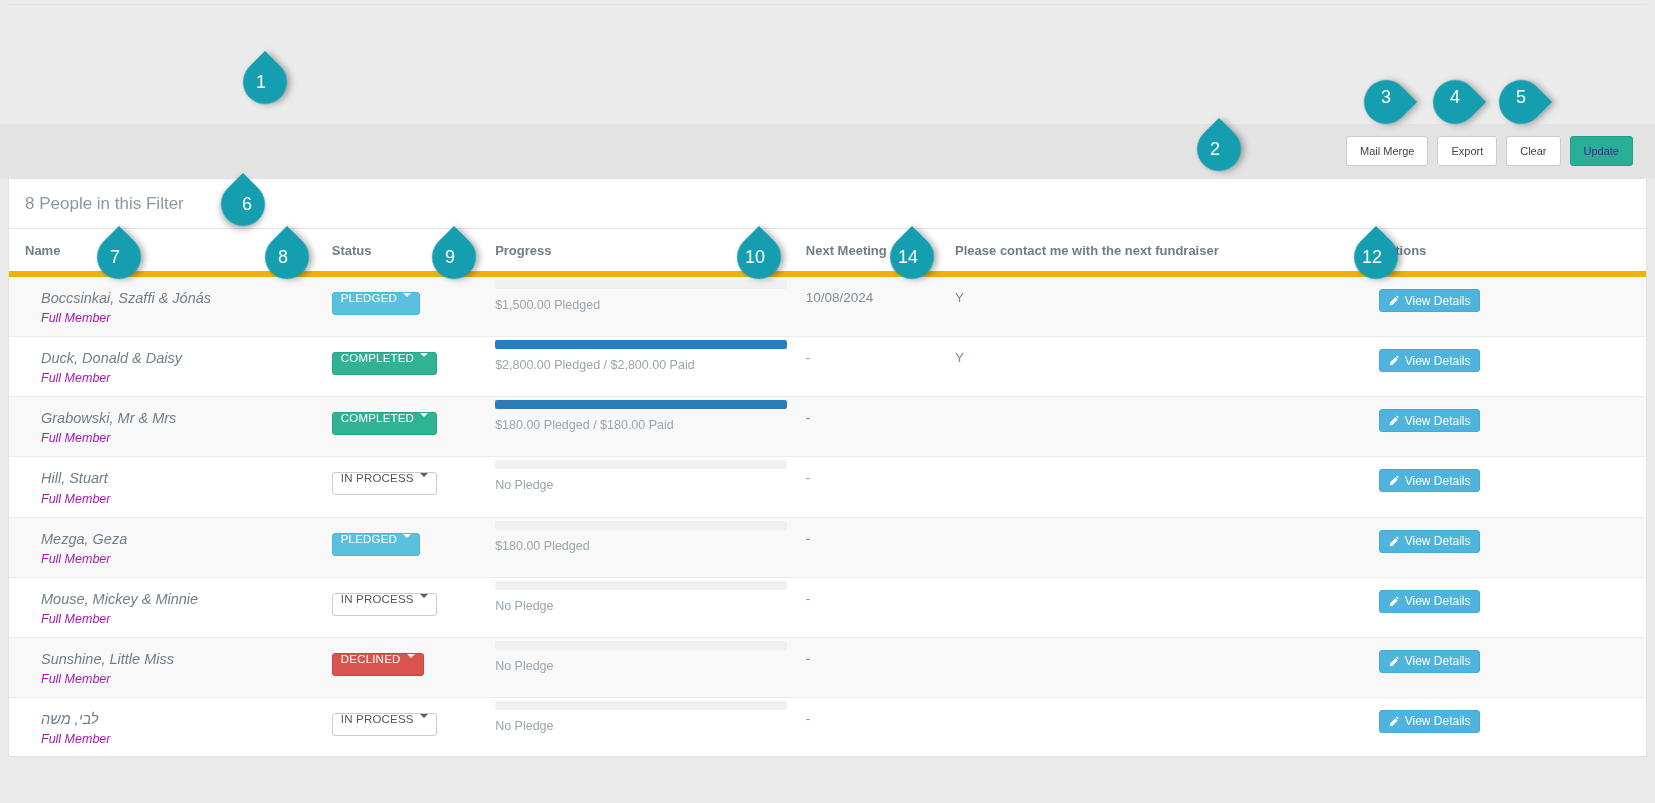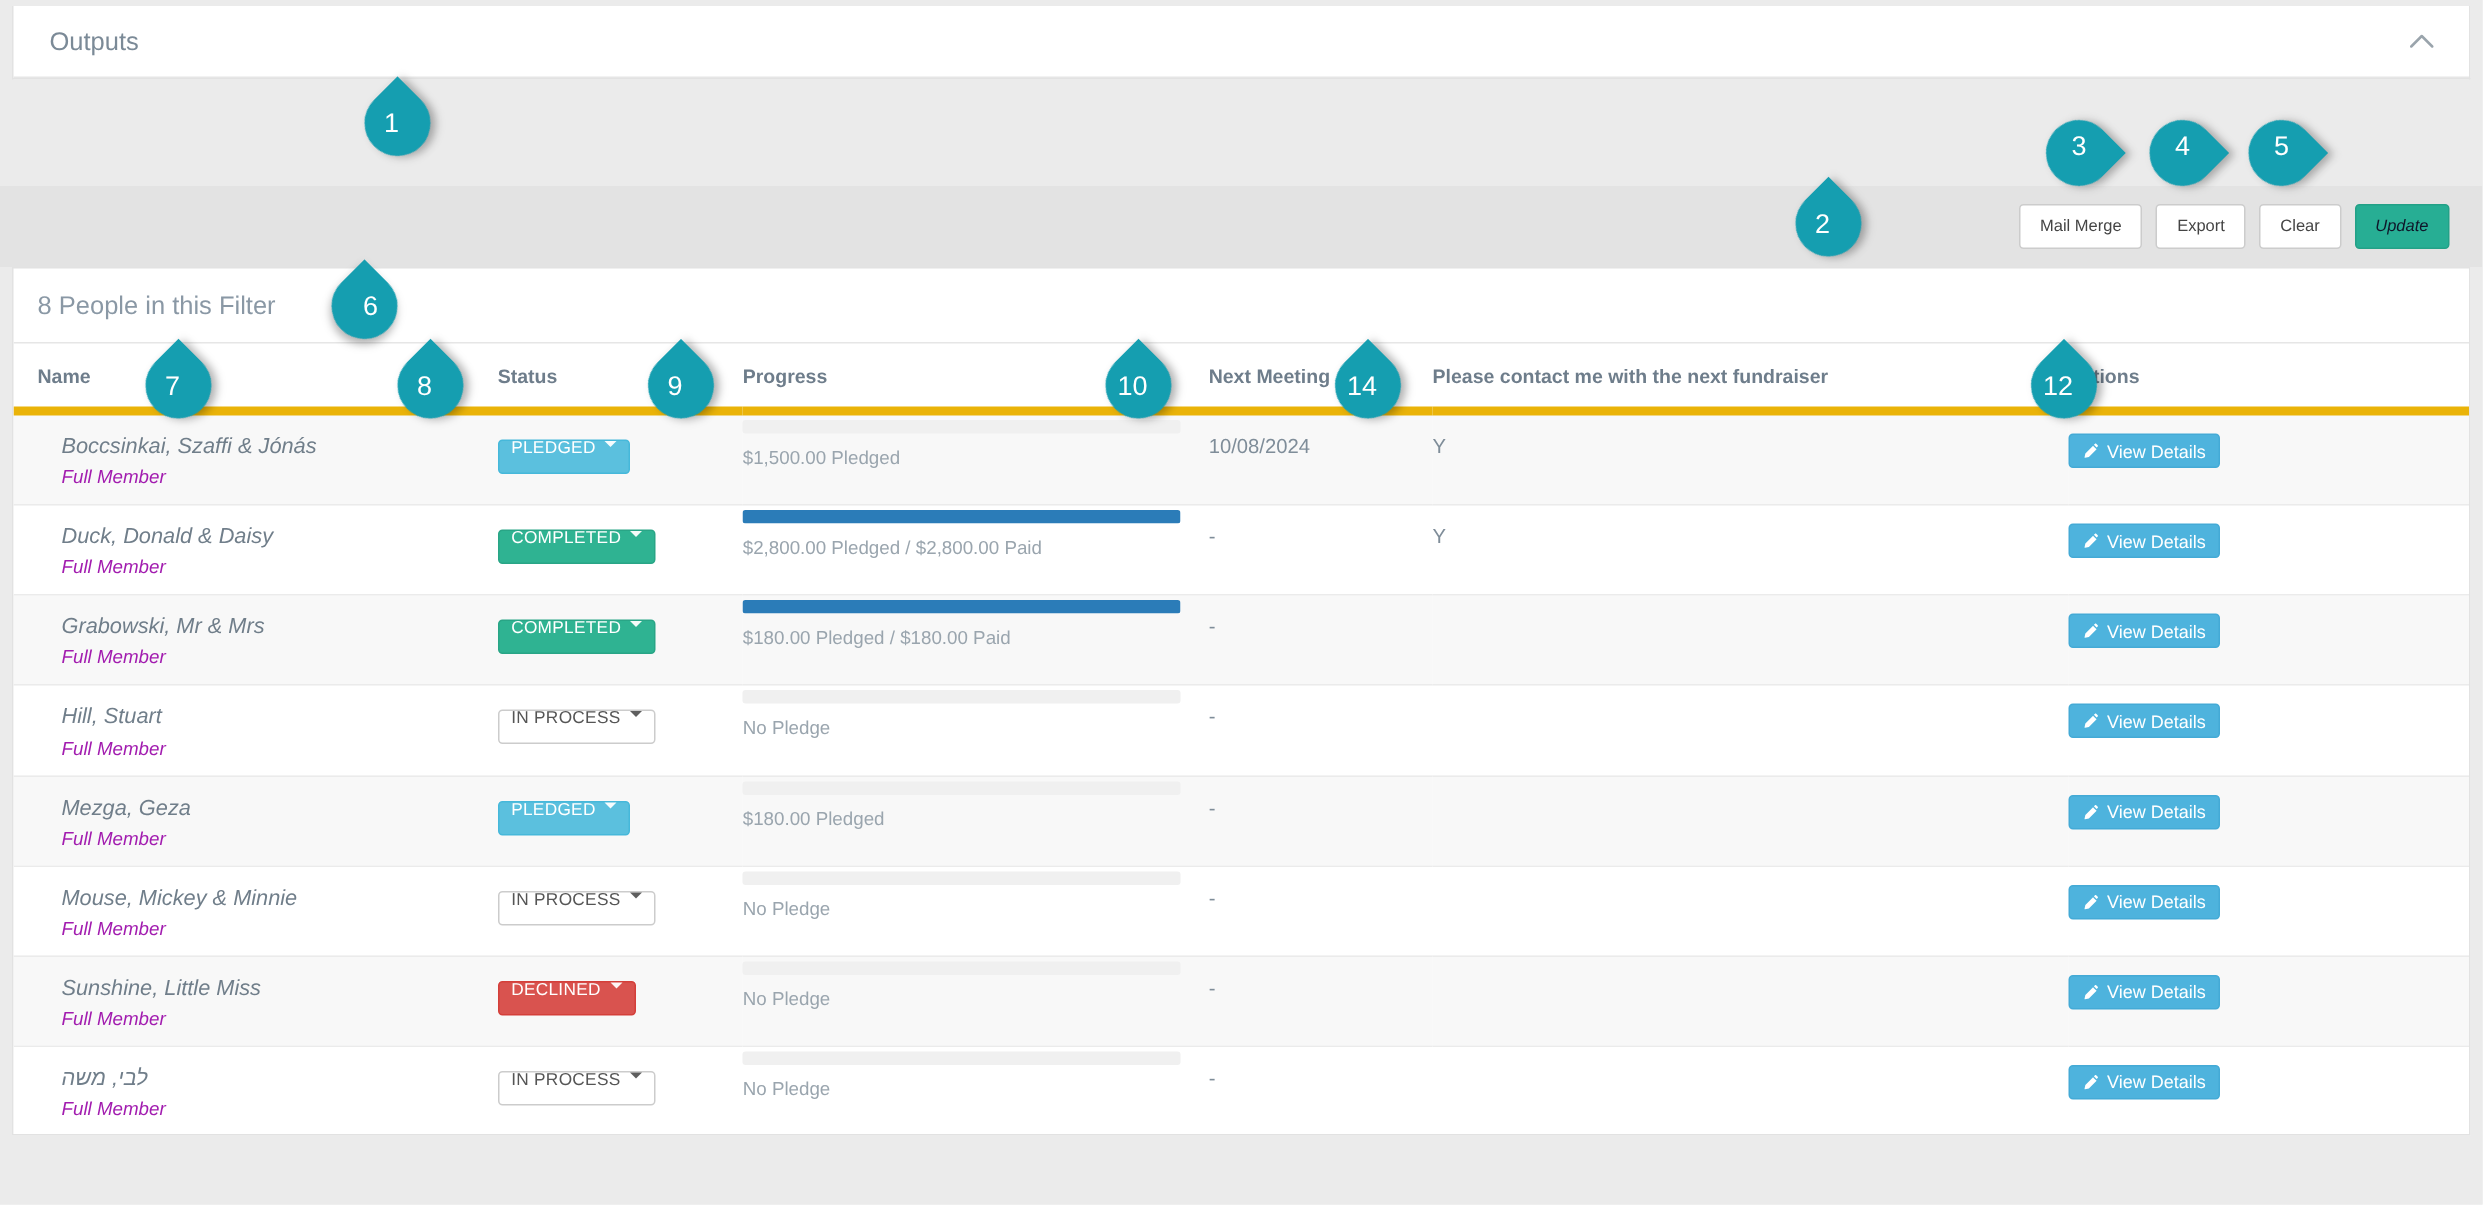--- a/index.html
+++ b/index.html
@@ -110,22 +110,21 @@
     font-family: "Liberation Sans", sans-serif;
     cursor: pointer;
     display: inline-flex;
     align-items: center;
     white-space: nowrap;
     line-height: 1;
   }
   .btn-primary {
     background: #27ae94;
     border-color: #23a187;
-    color: #0f172a;
-    font-style: italic;
+    color: #4c1d95;
   }
 
   
   .results-panel {
     position: absolute;
     left: 8px;
     top: 178px;
     width: 1639px;
     bottom: 46px;
     background: #ffffff;
@@ -303,28 +302,20 @@
   .callout.dir-right .num { transform: translate(-4px, 0); }
   .callout.dir-left  .num { transform: translate(4px, 0); }
   .callout.dir-down  .num { transform: translate(0, -5px); }
 </style>
 </head>
 <body>
 
 <div class="page">
 
   <section class="outputs-panel">
-    <div class="outputs-header">
-      <span class="outputs-title">Outputs</span>
-      <span class="collapse-chevron">
-        <svg width="17" height="11" viewBox="0 0 17 11" aria-hidden="true">
-          <path d="M1.5 9 L8.5 2 L15.5 9" fill="none" stroke="#9aa4ac" stroke-width="1.7" stroke-linecap="round" stroke-linejoin="round"></path>
-        </svg>
-      </span>
-    </div>
   </section>
 
   <div class="action-bar">
     <button class="btn">Mail Merge</button>
     <button class="btn">Export</button>
     <button class="btn">Clear</button>
     <button class="btn btn-primary">Update</button>
   </div>
 
   <section class="results-panel">

